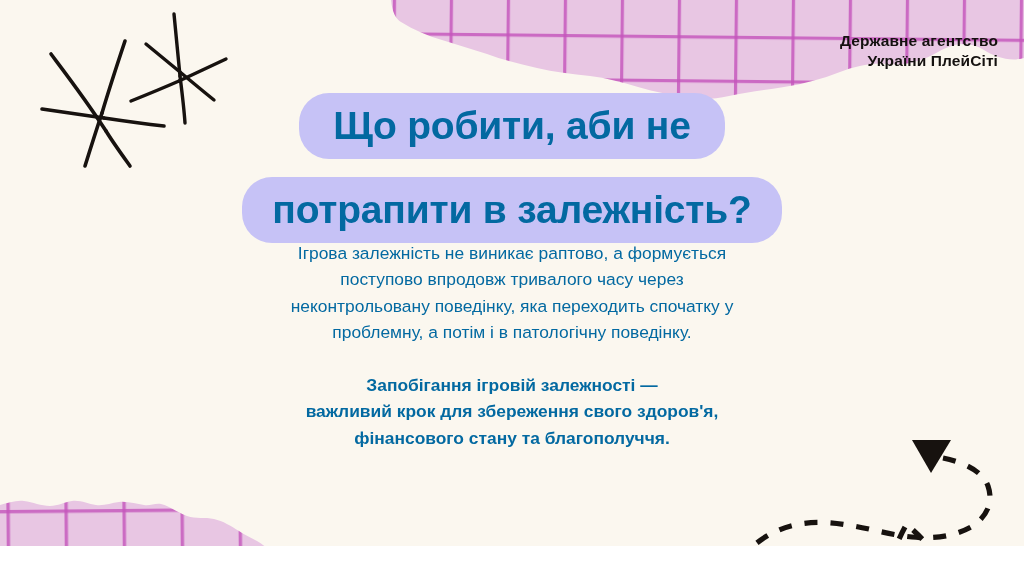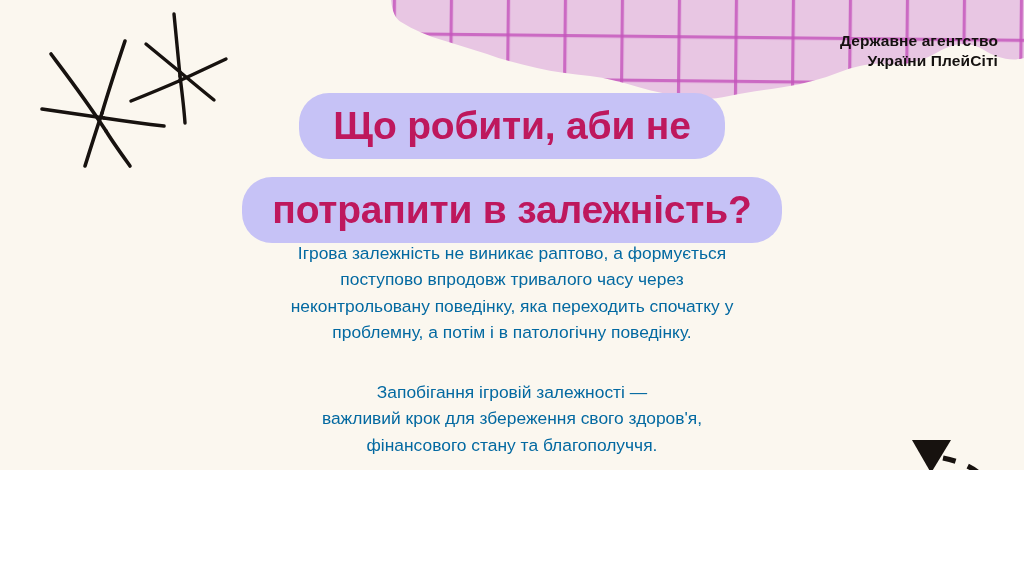--- a/index.html
+++ b/index.html
@@ -10,21 +10,21 @@
   body {
     width: 1024px;
     height: 565px;
     overflow: hidden;
     font-family: "Liberation Sans", "DejaVu Sans", sans-serif;
   }
 
   #slide {
     position: relative;
     width: 1024px;
-    height: 470px;
+    height: 546px;
     background: #FBF7EF;
     overflow: hidden;
   }
 
   
   .deco-layer {
     position: absolute;
     left: 0;
     top: 0;
     width: 1024px;
@@ -52,21 +52,21 @@
     position: absolute;
     left: 0;
     top: 93px;
     width: 1024px;
     text-align: center;
     z-index: 5;
   }
   .title-line {
     display: inline-block;
     background: #C6C2F6;
-    color: #be185d;
+    color: #0369a1;
     font-size: 39px;
     font-weight: bold;
     line-height: 1.0;
     letter-spacing: -.2px;
     border-radius: 30px;
     padding: 13px 34px 14px 34px;
     white-space: nowrap;
   }
   #title-line-2-wrap { margin-top: 18px; }
   #title-line-2 { padding-left: 30px; padding-right: 30px; }
@@ -77,21 +77,21 @@
     left: 0;
     top: 240px;
     width: 1024px;
     text-align: center;
     z-index: 5;
     color: #0369a1;
     font-size: 17.4px;
     line-height: 1.52;
   }
   .para { white-space: pre-line; }
-  #para-2 { margin-top: 33px; }
+  #para-2 { margin-top: 26px; font-weight: bold; }
 </style>
 </head>
 <body>
 
 <div id="slide">
 
   <svg class="deco-layer" viewBox="0 0 1024 565" preserveAspectRatio="none" aria-hidden="true">
     <defs>
       <clipPath id="clipTop">
         <path d="M391,0

